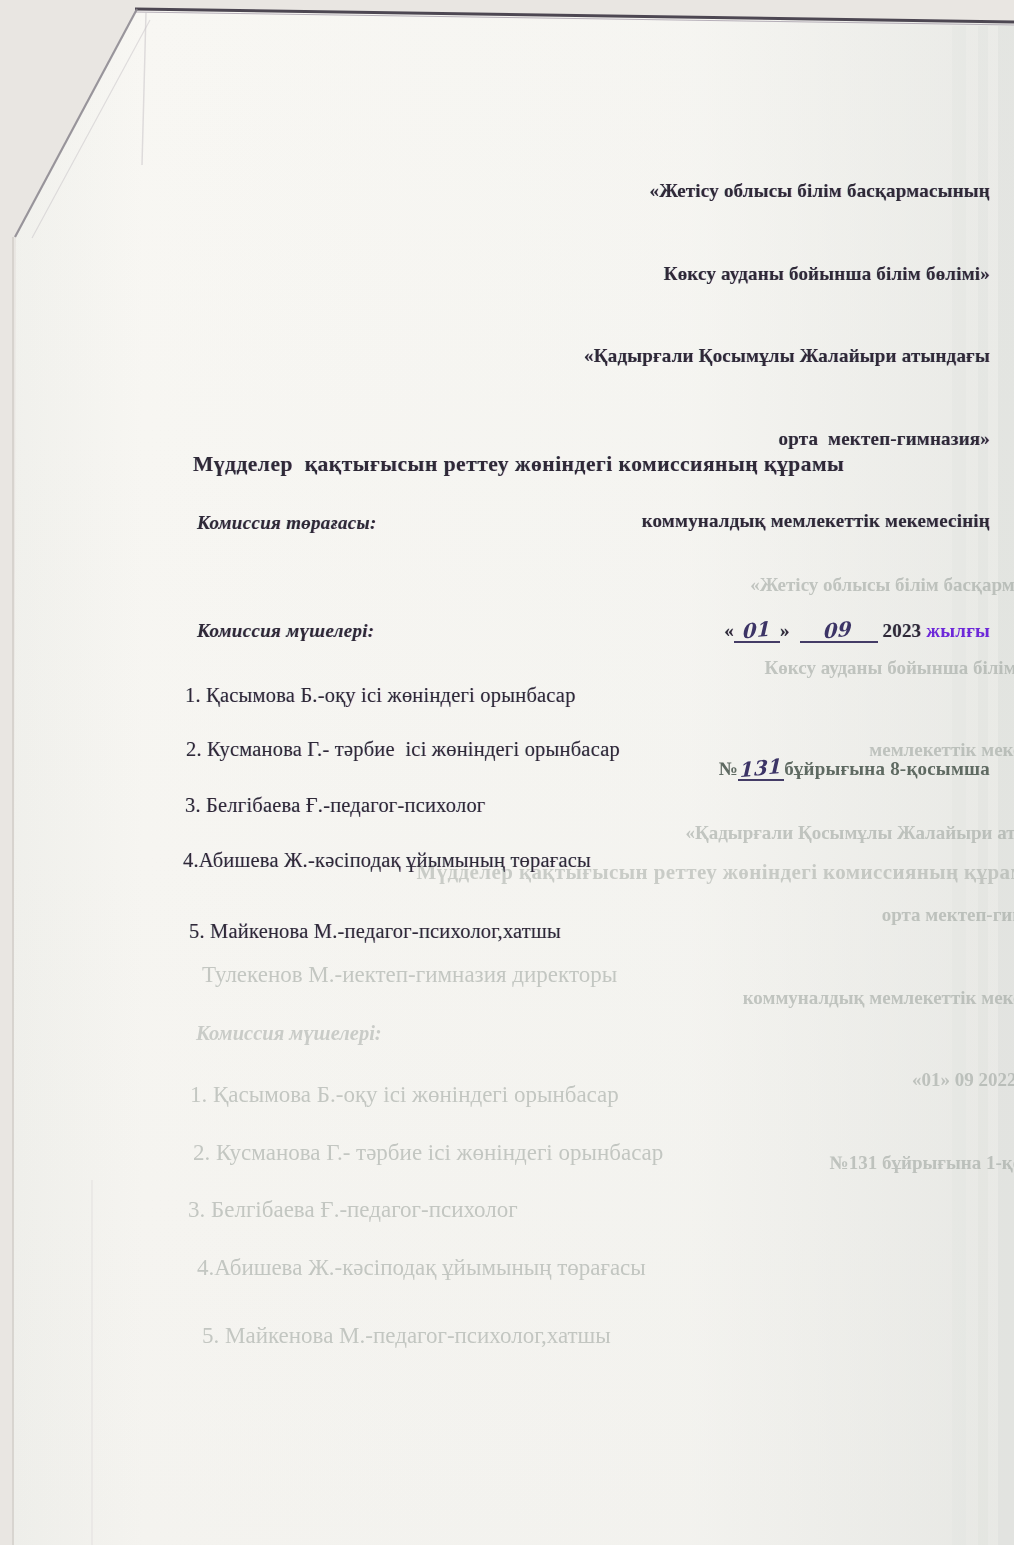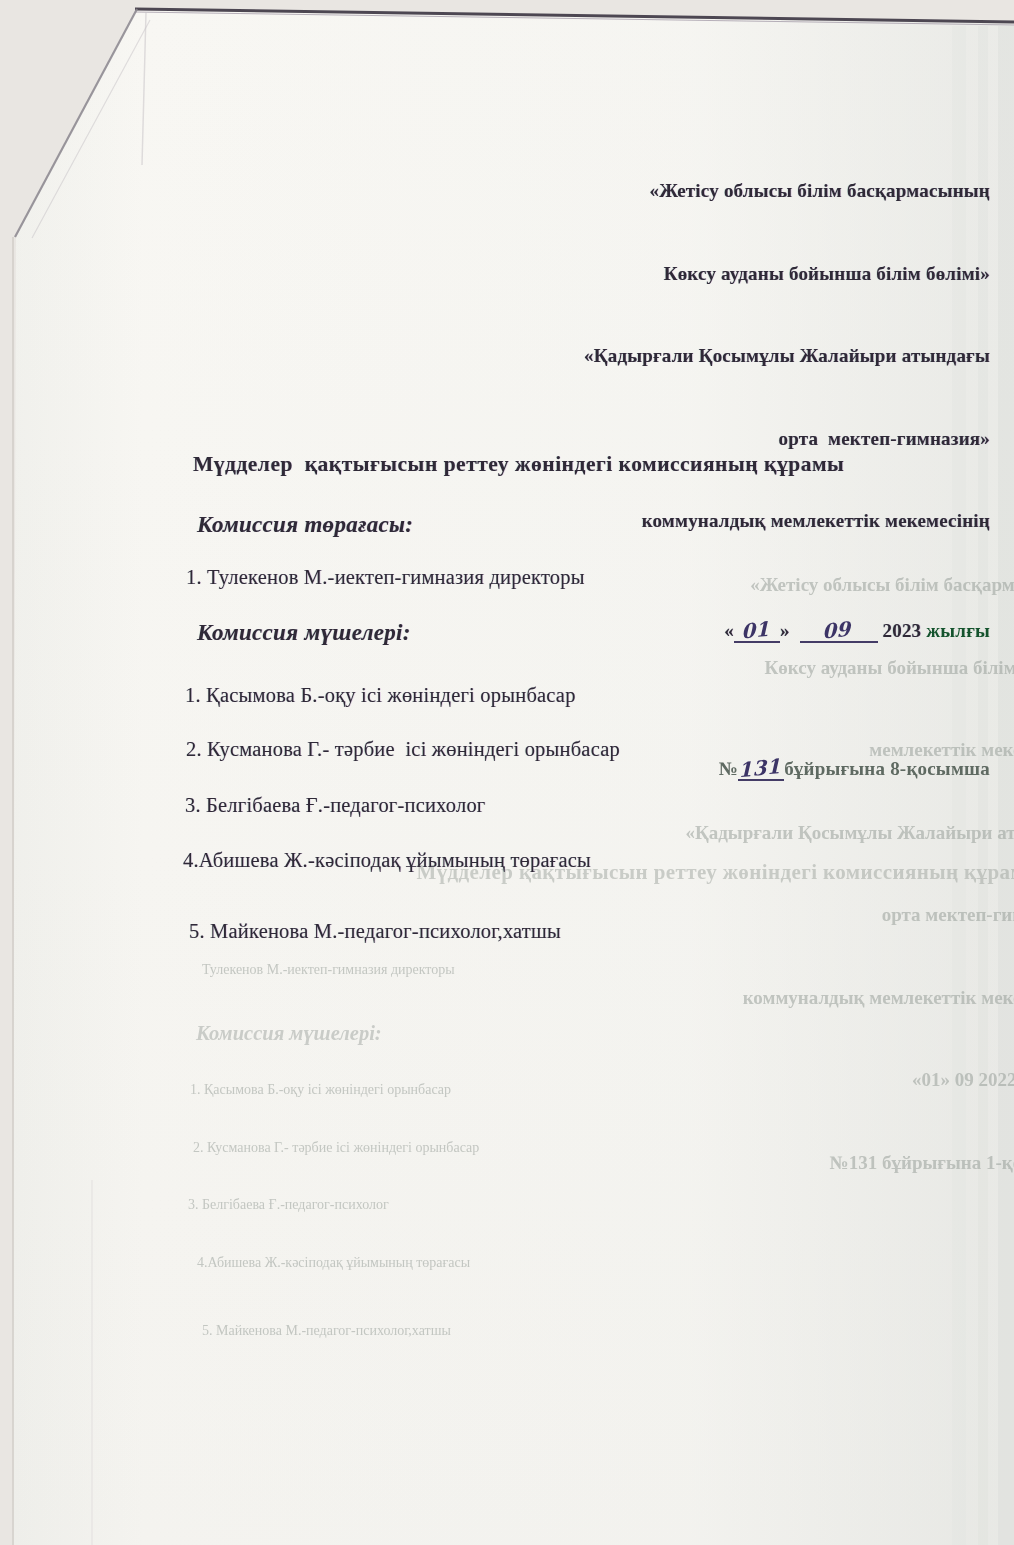--- a/index.html
+++ b/index.html
@@ -33,58 +33,58 @@
     text-align:right;
     font-size:19px;font-weight:bold;
     line-height:27.5px;
     letter-spacing:.2px;
   }
   .hdr div{white-space:pre;}
   .title{
     left:193px;top:452px;
     font-size:21.5px;font-weight:bold;letter-spacing:.5px;
   }
-  .ital{font-size:23px;font-style:italic;font-weight:bold;letter-spacing:.3px;}
+  .ital{font-size:19px;font-style:italic;font-weight:bold;letter-spacing:.3px;}
   .item{font-size:20.5px;letter-spacing:.2px;}
   
   .blank{
     display:inline-block;min-width:46px;text-align:center;
     border-bottom:2px solid #443c66;line-height:20px;
   }
   .blank.wide{min-width:78px;}
   .hand{
     display:inline-block;
     font-family:"DejaVu Serif", serif;
     font-style:italic;font-weight:bold;
     color:#3c3466;
     transform:rotate(-6deg) skewX(-8deg);
     text-shadow:none;
     font-size:20px;
   }
-  .faded{color:#14532d;text-shadow:none;}
+  .faded{color:#6d28d9;text-shadow:none;}
   .semi{color:#5f6a62;text-shadow:none;}
   
   .ghost{
     position:absolute;white-space:pre;
     color:rgba(141,150,143,.55);
     filter:blur(0.6px);
     text-shadow:none;
   }
   .ghost-hdr{
     right:-70px;top:516px;width:560px;text-align:right;
     font-size:19px;font-weight:bold;line-height:27.5px;
     color:rgba(144,152,146,.5);
   }
   .ghost-hdr div{white-space:pre;}
   .ghost-title{
     right:-28px;top:860px;
     font-size:21px;font-weight:bold;letter-spacing:.4px;
     color:rgba(148,155,149,.45);
   }
-  .gitem{font-size:14px;color:rgba(146,154,148,.5);}
+  .gitem{font-size:23px;color:rgba(146,154,148,.5);}
   .gital{font-size:20.5px;font-style:italic;font-weight:bold;color:rgba(148,156,150,.45);}
 </style>
 </head>
 <body>
 
 <div class="stage">
 
   <div class="paper"></div>
 
   <svg class="edges" width="1014" height="1545" viewBox="0 0 1014 1545">
@@ -132,21 +132,20 @@
     </div>
     <div>
       <span class="semi">№</span><span class="blank"><span class="hand">131</span></span><span class="semi">бұйрығына 8-қосымша</span>
     </div>
   </div>
 
   <div class="t title">Мүдделер  қақтығысын реттеу жөніндегі комиссияның құрамы</div>
 
   <div class="t ital" style="left:197px;top:512px;">Комиссия төрағасы:</div>
 
-  <div class="t item" style="left:186px;top:566px;">1. Тулекенов М.-иектеп-гимназия директоры</div>
 
   <div class="t ital" style="left:197px;top:620px;">Комиссия мүшелері:</div>
 
   <div class="t item" style="left:185px;top:684px;">1. Қасымова Б.-оқу ісі жөніндегі орынбасар</div>
   <div class="t item" style="left:186px;top:738px;">2. Кусманова Г.- тәрбие  ісі жөніндегі орынбасар</div>
   <div class="t item" style="left:185px;top:794px;">3. Белгібаева Ғ.-педагог-психолог</div>
   <div class="t item" style="left:183px;top:849px;">4.Абишева Ж.-кәсіподақ ұйымының төрағасы</div>
   <div class="t item" style="left:189px;top:920px;">5. Майкенова М.-педагог-психолог,хатшы</div>
 
 </div>

